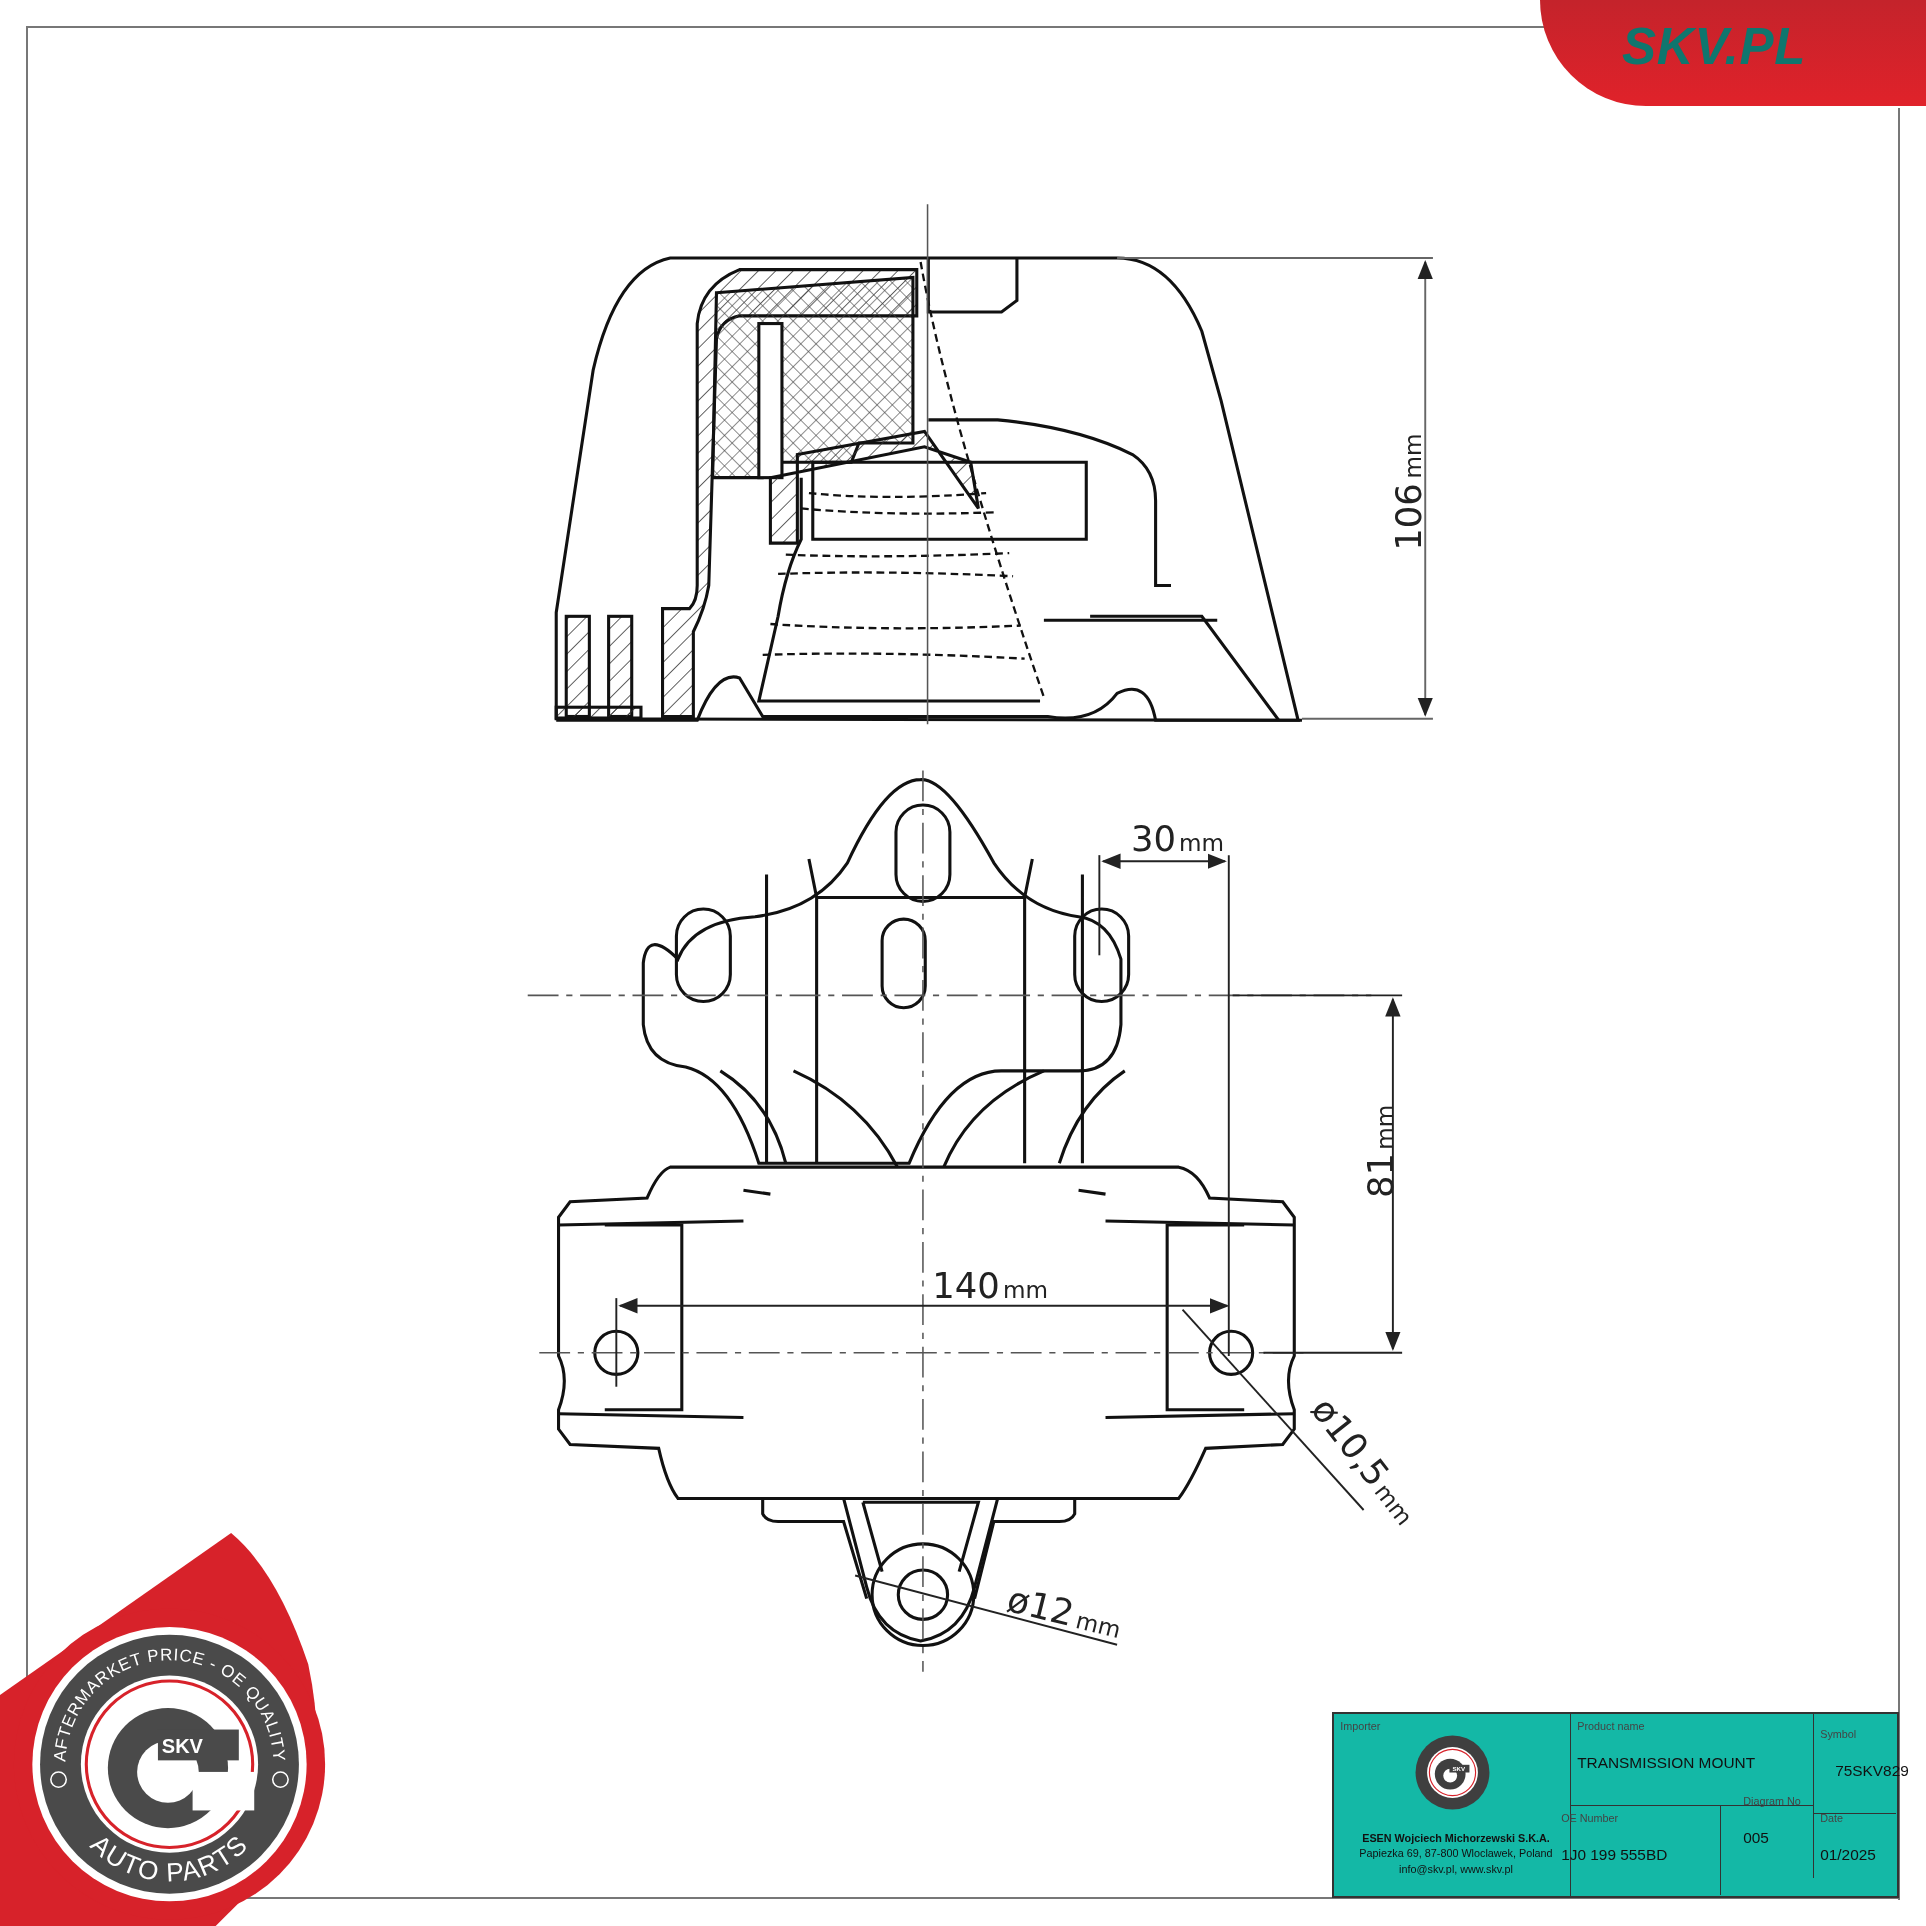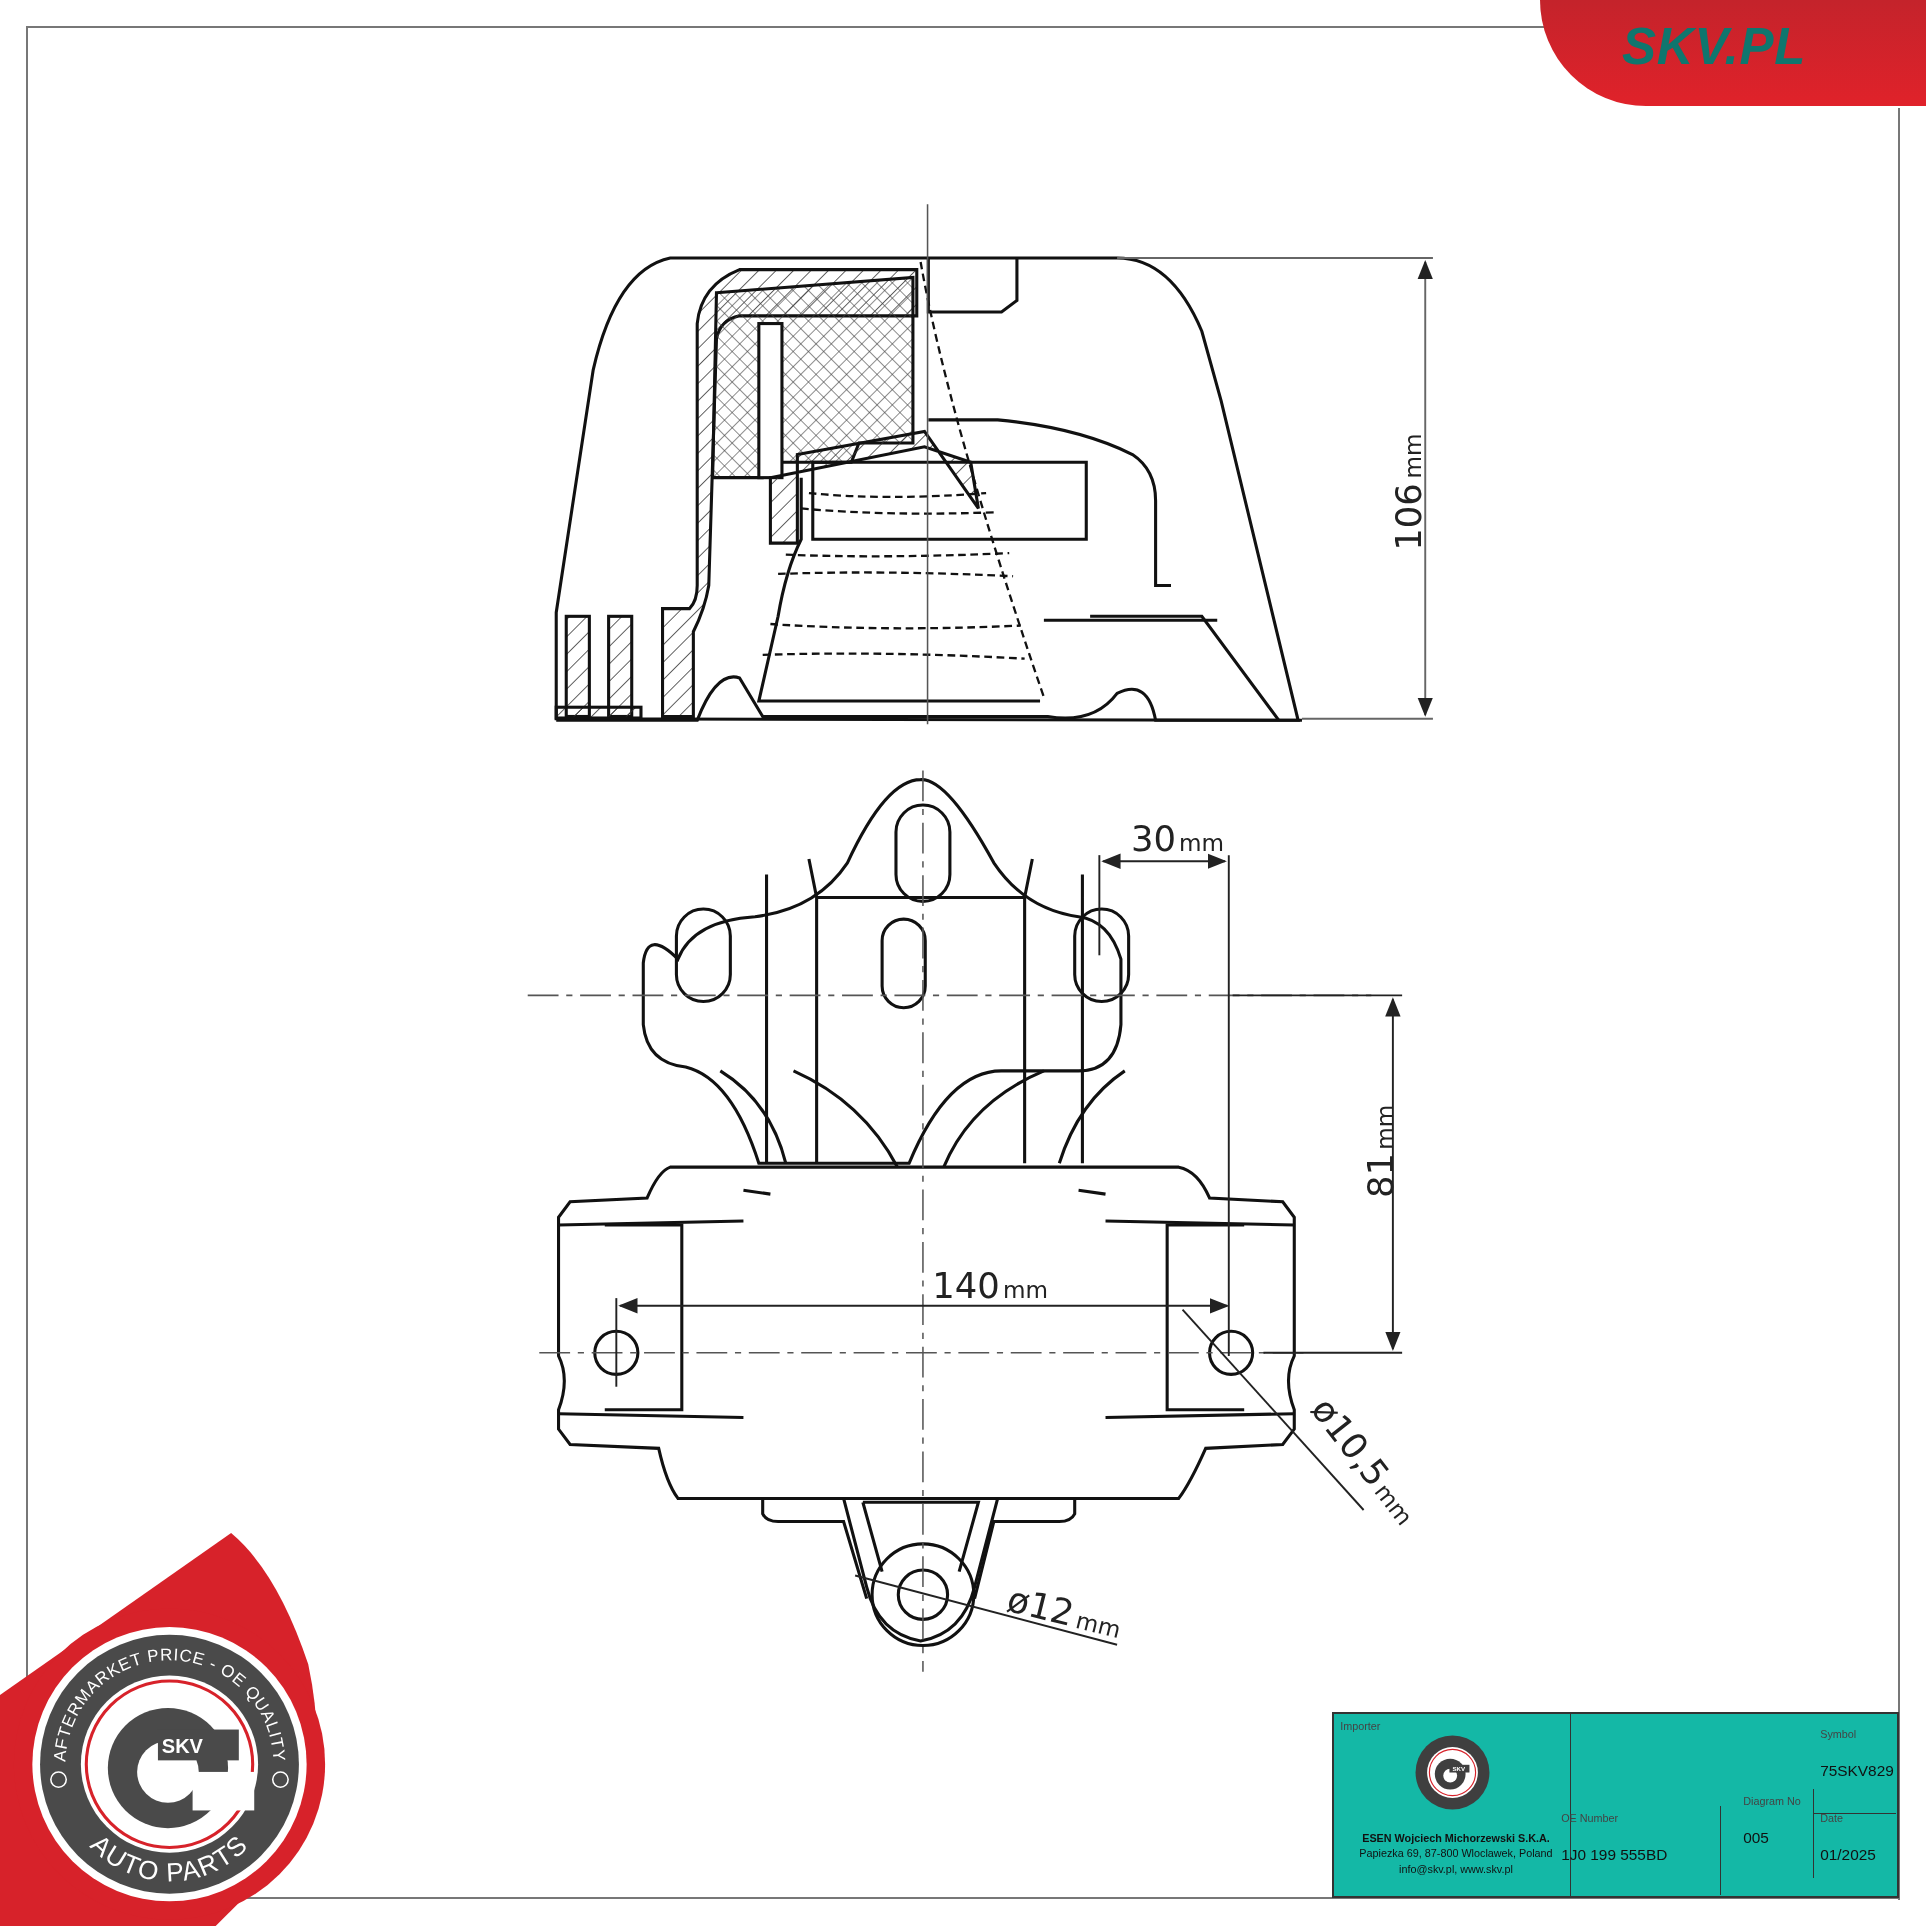--- a/index.html
+++ b/index.html
@@ -215,24 +215,28 @@
       <rect x="46" y="40" width="26" height="10" fill="#3f3f3f"></rect>
       <text x="50" y="48" font-size="8" font-weight="700" fill="#fff" font-family="Liberation Sans, sans-serif">SKV</text>
     </svg>
     <div class="importer-text" style="top:117px;padding-left:8px;">
       <div class="co">ESEN Wojciech Michorzewski S.K.A.</div>
       <div>Papiezka 69, 87-800 Wloclawek, Poland</div>
       <div>info@skv.pl, www.skv.pl</div>
     </div>
   </div>
 
+  <div class="cell" style="left:237px;top:0;width:243px;height:92px;border-right:1.5px solid #333;border-bottom:1.5px solid #333;">
+    <span class="cell-label">Product name</span>
+    <span class="cell-value" style="top:40px;">TRANSMISSION MOUNT</span>
+  </div>
 
   <div class="cell" style="left:480px;top:8px;width:82px;height:92px;border-bottom:1.5px solid #333;text-align:right;">
     <span class="cell-label">Symbol</span>
-    <span class="cell-value" style="top:40px;">75SKV829</span>
+    <span class="cell-value" style="top:40px;margin-left:15px;">75SKV829</span>
   </div>
 
   <div class="cell" style="left:221px;top:92px;width:166px;height:89px;border-right:1.5px solid #333;">
     <span class="cell-label">OE Number</span>
     <span class="cell-value" style="top:40px;">1J0 199 555BD</span>
   </div>
 
   <div class="cell" style="left:403px;top:75px;width:77px;height:89px;border-right:1.5px solid #333;">
     <span class="cell-label">Diagram No</span>
     <span class="cell-value" style="top:40px;">005</span>

